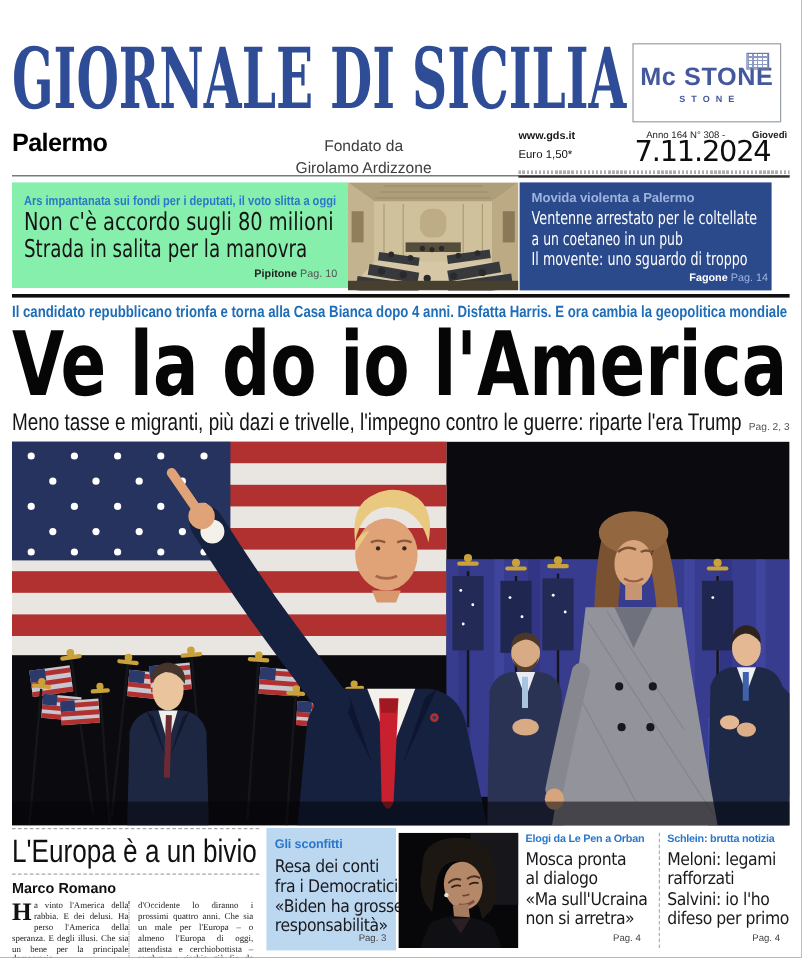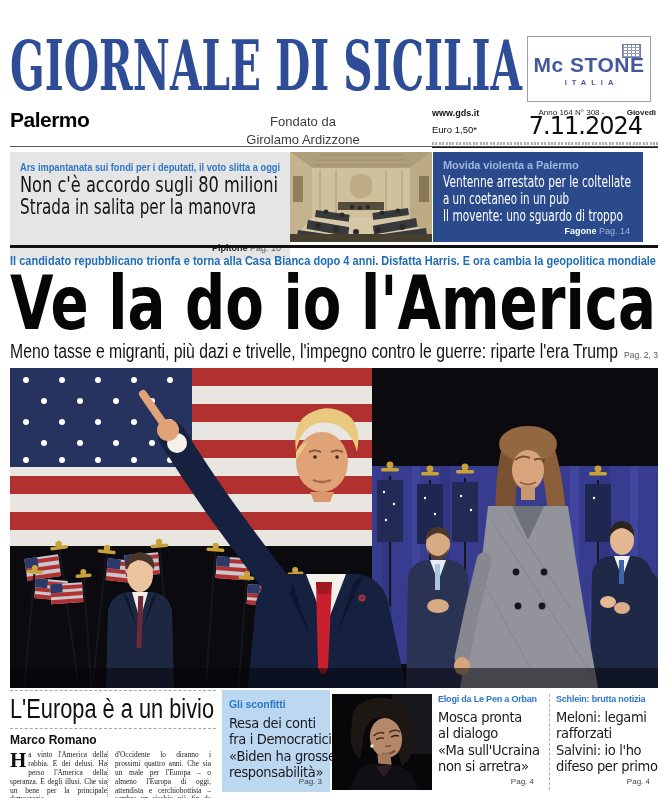--- a/index.html
+++ b/index.html
@@ -24,28 +24,28 @@
   .issue{position:absolute;right:2px;top:5px;font-size:8px;color:#222;white-space:nowrap;}
   .issue b{font-weight:bold;padding-left:20px;}
   .price{position:absolute;left:0;top:21px;font-size:9.5px;color:#111;}
   .bigdate{position:absolute;right:16px;top:9px;font-size:24px;letter-spacing:-1px;color:#0d0d0d;font-family:"DejaVu Sans",sans-serif;font-weight:500;}
   .fineprint-line{position:absolute;left:0;top:39px;width:226px;height:3px;
      background:repeating-linear-gradient(90deg,#9a9a9a 0 2px,transparent 2px 3.4px);opacity:.8;}
   .dateblock-rule{position:absolute;left:0;top:43px;width:226px;height:2px;background:#151515;}
   .header-rule{left:10px;top:146px;width:648px;height:1px;background:#5a5a5a;}
 
   
-  .tl-box{left:10px;top:152px;width:280px;height:108px;background:#e5e5e5;box-sizing:border-box;padding:7px 10px;}
+  .tl-box{left:10px;top:152px;width:280px;height:88px;background:#86efac;box-sizing:border-box;padding:7px 10px;}
   .tl-kicker-svg{display:block;margin-top:1px;}
   .tl-byline{position:absolute;right:9px;bottom:7px;font-size:9px;color:#555;}
   .tl-byline b{color:#222;font-weight:bold;}
   .ars-photo{left:290px;top:152px;}
   .tr-box{left:433px;top:152px;width:210px;height:90px;background:#2b4a8c;box-sizing:border-box;padding:7px 10px;}
   .tr-kicker{font-size:11px;font-weight:bold;color:#9db4dc;letter-spacing:-.1px;white-space:nowrap;}
-  .tr-byline{position:absolute;right:13px;bottom:6px;font-size:9px;color:#9db4dc;}
+  .tr-byline{position:absolute;right:3px;bottom:6px;font-size:9px;color:#9db4dc;}
   .tr-byline b{color:#fff;font-weight:bold;}
 
   .mid-rule{left:10px;top:245px;width:648px;height:2.5px;background:#101010;}
 
   
   .lead-kicker-svg{left:10px;top:252px;}
   .lead-headline-svg{left:10px;top:266px;}
   .subhead-svg{left:10px;top:340px;}
   .lead-photo{left:10px;top:368px;}
 
@@ -76,21 +76,21 @@
 
 <div class="page">
 
   <svg class="abs masthead-svg" width="514" height="74" viewBox="0 0 514 74">
     <text x="0" y="64" textLength="512" lengthAdjust="spacingAndGlyphs" font-family="DejaVu Serif, serif" font-weight="bold" font-size="70" fill="#2e4d96">GIORNALE DI SICILIA</text>
   </svg>
 
   <div class="abs logo-box">
     <div class="logo-grid"></div>
     <div class="logo-line1">Mc STONE</div>
-    <div class="logo-line2">ITALIA</div>
+    <div class="logo-line2">STONE</div>
   </div>
 
   <div class="abs edition">Palermo</div>
   <div class="abs founded">
     <div>Fondato da</div>
     <div>Girolamo Ardizzone</div>
   </div>
   <div class="abs dateblock">
     <div class="website">www.gds.it</div>
     <div class="issue"><span>Anno 164 N° 308 - </span><b>Giovedì</b></div>

